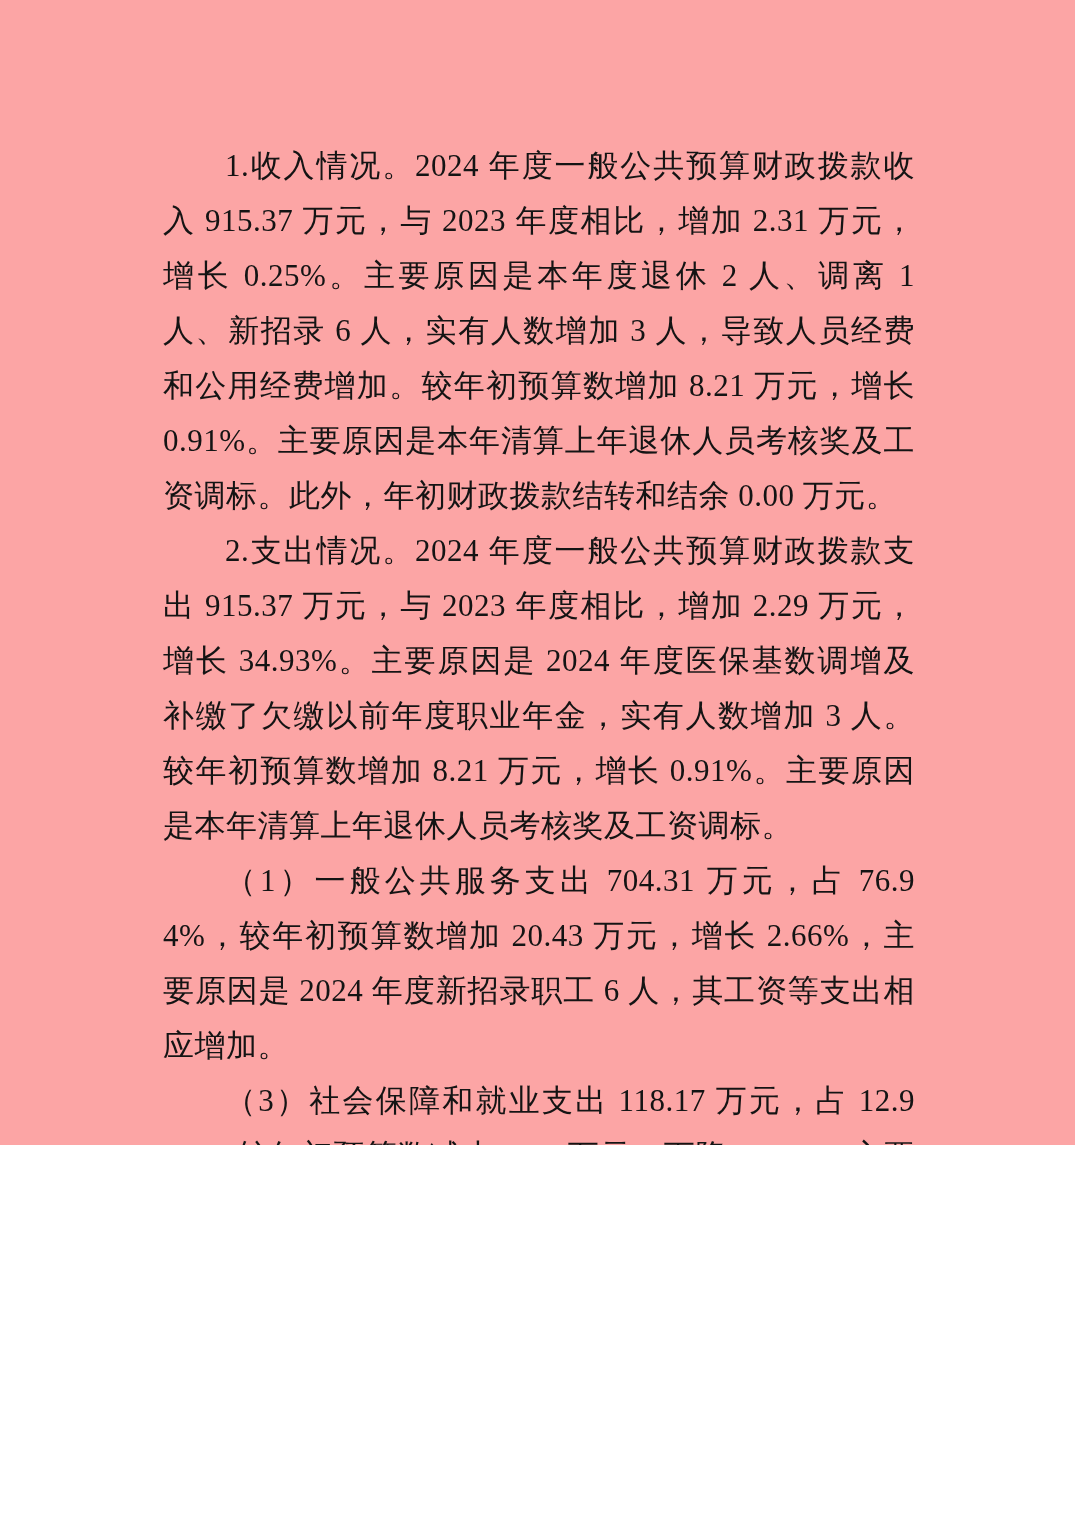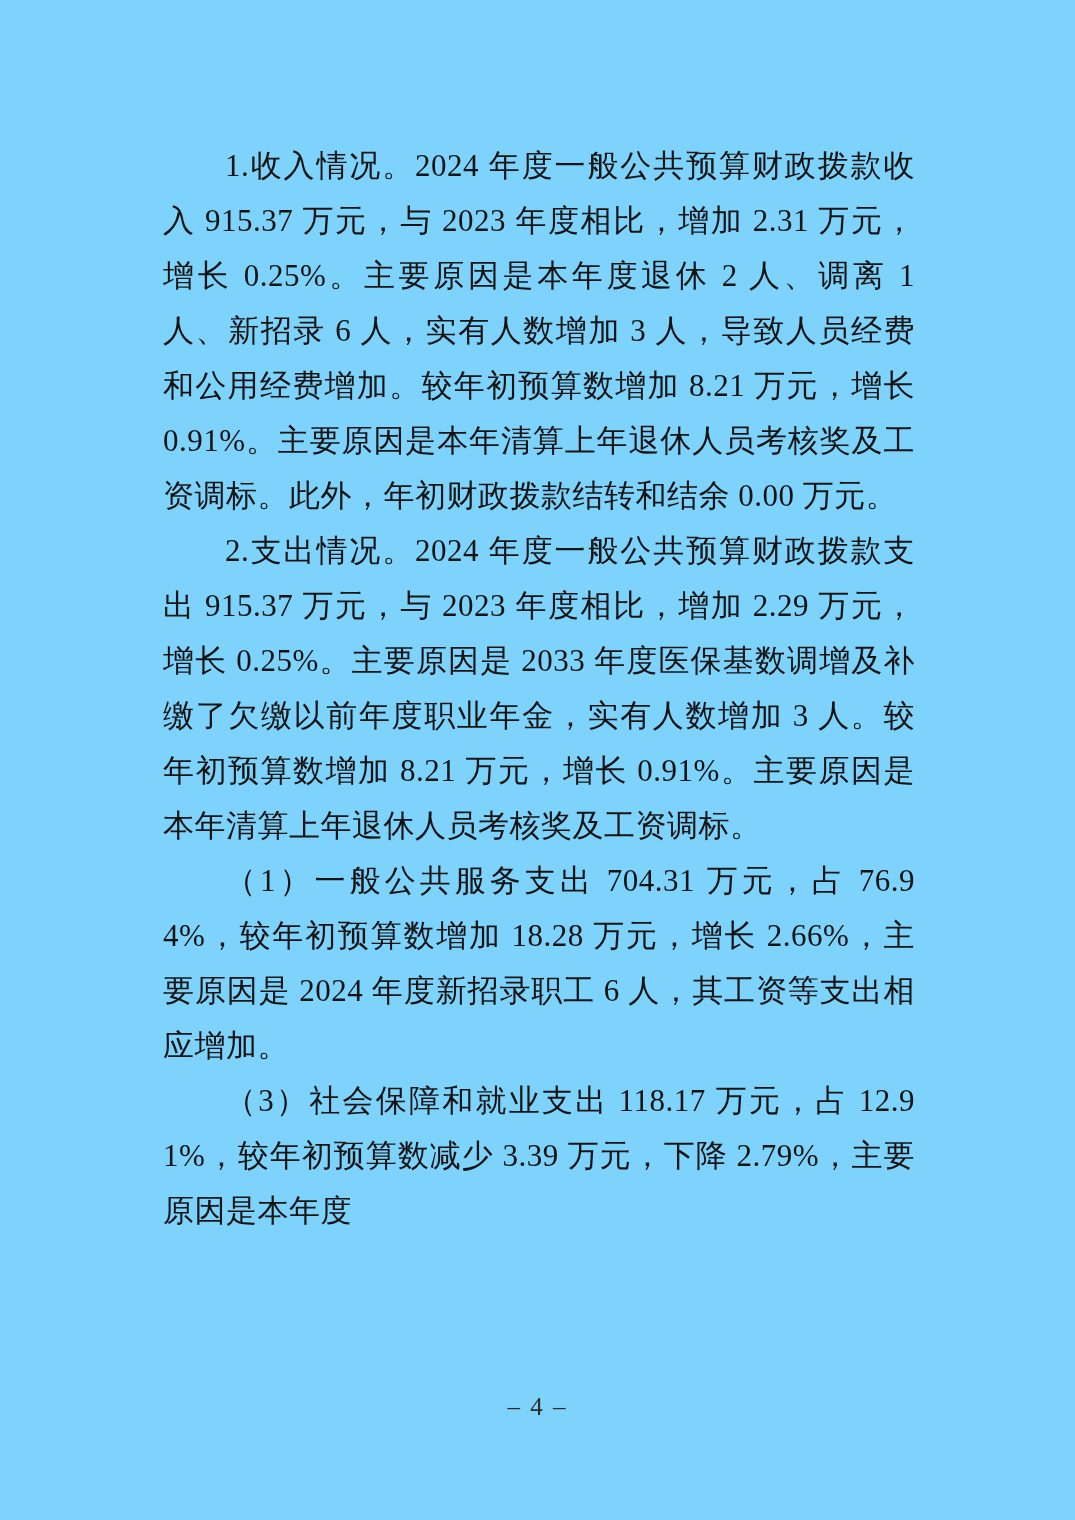--- a/index.html
+++ b/index.html
@@ -3,22 +3,22 @@
 <meta charset="utf-8">
 <style>
   html, body {
     margin: 0;
     padding: 0;
     background: #ffffff;
   }
   .page {
     position: relative;
     width: 1075px;
-    height: 1520px;
-    background: #7dd3fc;
+    height: 1145px;
+    background: #fca5a5;
     overflow: hidden;
     font-family: "Liberation Serif", "DejaVu Serif", serif;
     color: #141414;
   }
   .content {
     position: absolute;
     left: 163px;
     top: 138px;
     width: 752px;
   }
@@ -44,18 +44,18 @@
     color: #2b2b2b;
     letter-spacing: 2px;
   }
 </style>
 </head>
 <body>
 
 <div class="page">
   <div class="content">
     <p>1.收入情况。2024 年度一般公共预算财政拨款收入 915.37 万元，与 2023 年度相比，增加 2.31 万元，增长 0.25%。主要原因是本年度退休 2 人、调离 1 人、新招录 6 人，实有人数增加 3 人，导致人员经费和公用经费增加。较年初预算数增加 8.21 万元，增长 0.91%。主要原因是本年清算上年退休人员考核奖及工资调标。此外，年初财政拨款结转和结余 0.00 万元。</p>
-    <p>2.支出情况。2024 年度一般公共预算财政拨款支出 915.37 万元，与 2023 年度相比，增加 2.29 万元，增长 0.25%。主要原因是 2033 年度医保基数调增及补缴了欠缴以前年度职业年金，实有人数增加 3 人。较年初预算数增加 8.21 万元，增长 0.91%。主要原因是本年清算上年退休人员考核奖及工资调标。</p>
-    <p>（1）一般公共服务支出 704.31 万元，占 76.94%，较年初预算数增加 18.28 万元，增长 2.66%，主要原因是 2024 年度新招录职工 6 人，其工资等支出相应增加。</p>
+    <p>2.支出情况。2024 年度一般公共预算财政拨款支出 915.37 万元，与 2023 年度相比，增加 2.29 万元，增长 34.93%。主要原因是 2024 年度医保基数调增及补缴了欠缴以前年度职业年金，实有人数增加 3 人。较年初预算数增加 8.21 万元，增长 0.91%。主要原因是本年清算上年退休人员考核奖及工资调标。</p>
+    <p>（1）一般公共服务支出 704.31 万元，占 76.94%，较年初预算数增加 20.43 万元，增长 2.66%，主要原因是 2024 年度新招录职工 6 人，其工资等支出相应增加。</p>
     <p>（3）社会保障和就业支出 118.17 万元，占 12.91%，较年初预算数减少 3.39 万元，下降 2.79%，主要原因是本年度</p>
   </div>
   <div class="footer">– 4 –</div>
 </div>
 
 </body></html>

